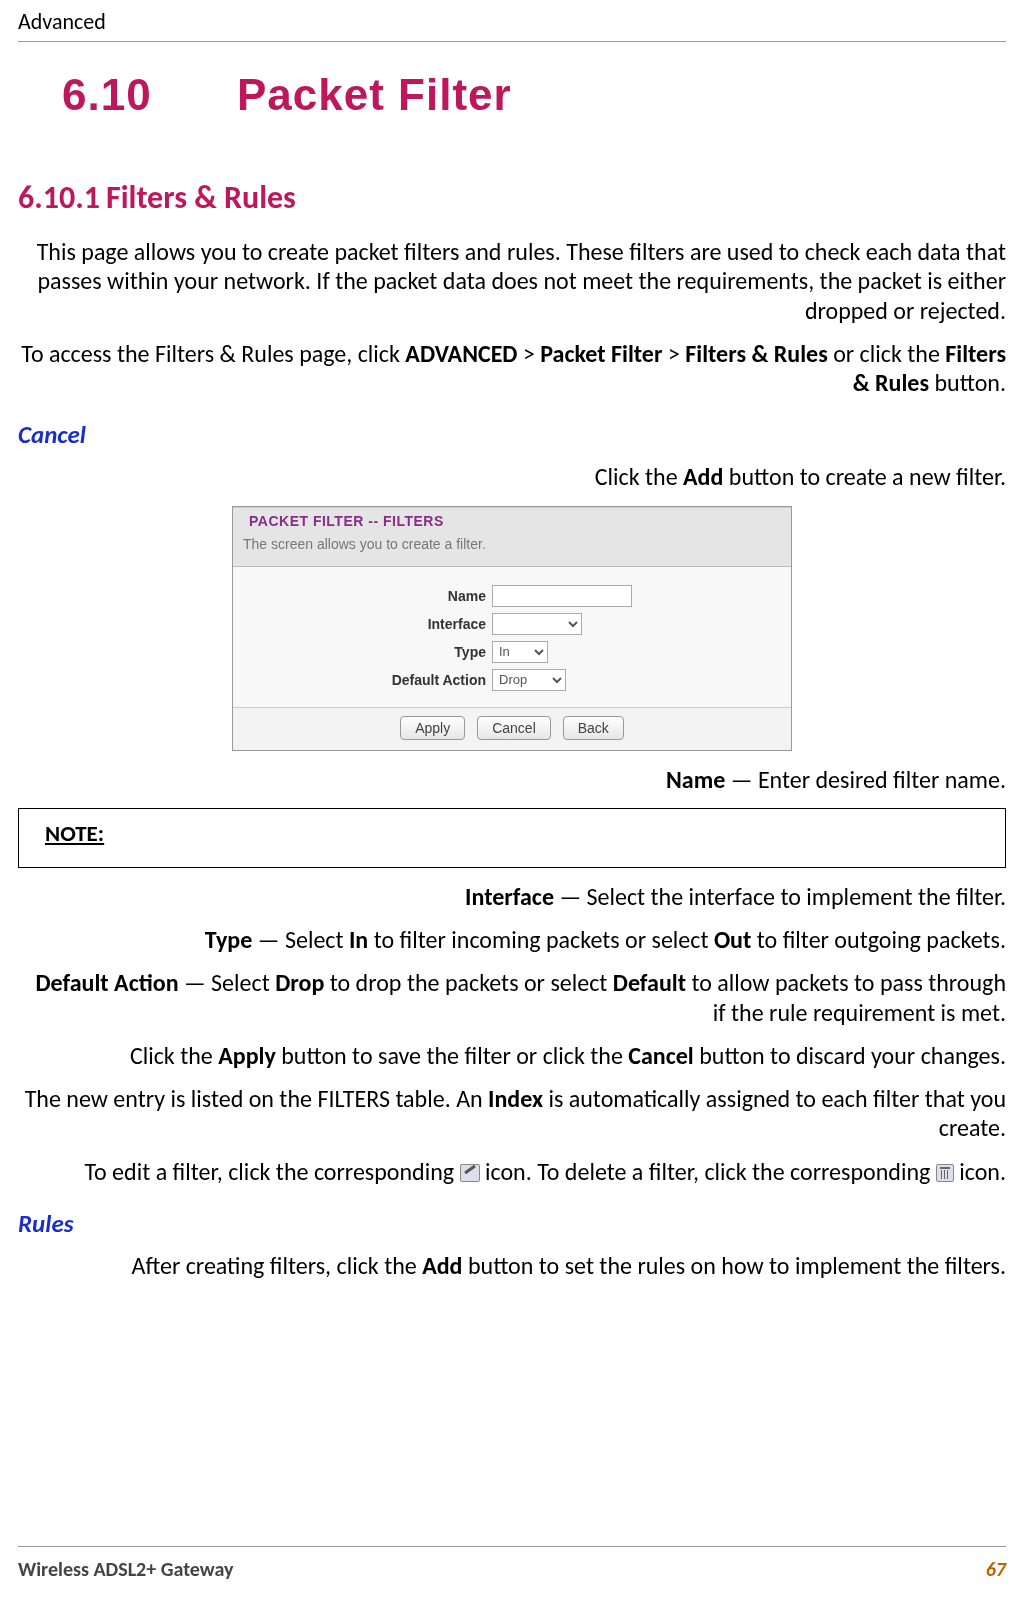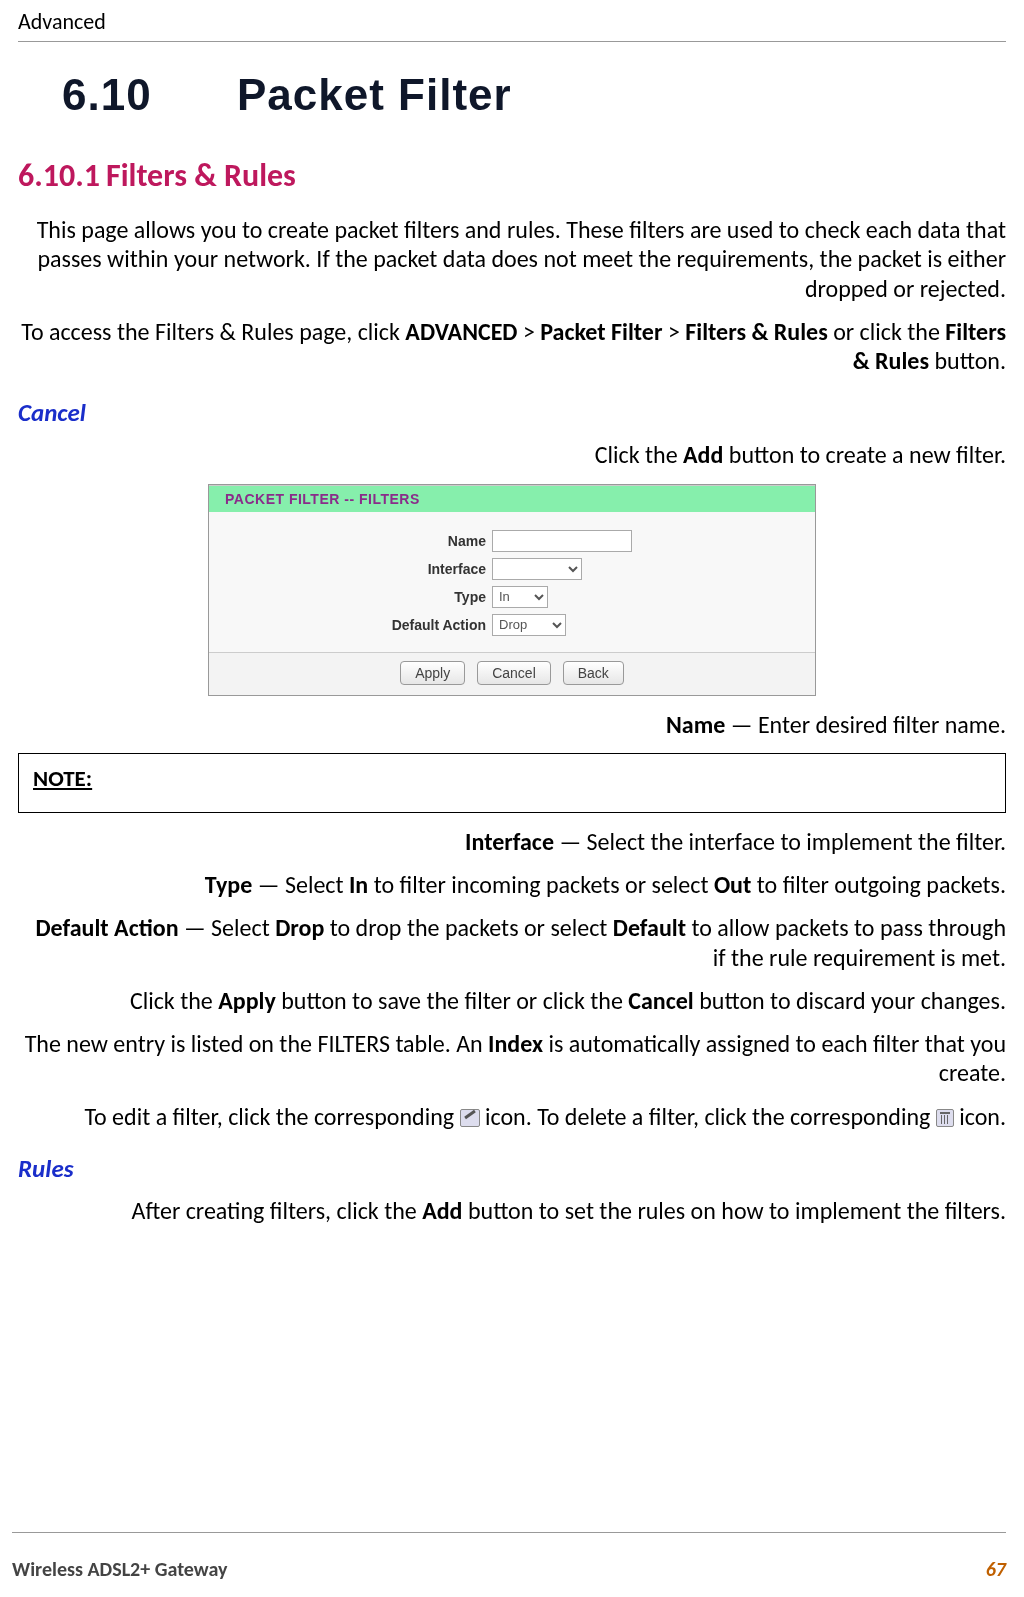--- a/index.html
+++ b/index.html
@@ -19,23 +19,23 @@
     }
     .header-text {
       font-size: 22px;
       font-weight: 500;
       color: #000;
     }
     .section-title {
       font-family: Verdana, "Arial Black", sans-serif;
       font-size: 44px;
       font-weight: 900;
-      color: #0f172a;
+      color: #be185d;
       margin-left: 44px;
-      margin-bottom: 36px;
+      margin-bottom: 58px;
       letter-spacing: 1px;
       font-stretch: expanded;
     }
     .section-title .numbox {
       display: inline-block;
       min-width: 175px;
     }
     .subsection-title {
       font-size: 32px;
       font-weight: 600;
@@ -61,23 +61,23 @@
       margin-top: 22px;
       margin-bottom: 12px;
     }
     b, strong { font-weight: 700; }
     .screenshot-wrap {
       display: flex;
       justify-content: center;
       margin: 8px 0 14px;
     }
     .screenshot {
-      width: 608px;
+      width: 560px;
       border: 1px solid #999;
-      background: #86efac;
+      background: #e5e5e5;
       font-family: Tahoma, Arial, sans-serif;
       font-size: 14px;
       color: #444;
     }
     .ss-title {
       padding: 5px 10px 5px 16px;
       font-weight: 700;
       color: #8a2c8a;
       letter-spacing: 0.5px;
       border-top: 1px solid #ccc;
@@ -138,21 +138,21 @@
     .ss-btn {
       border: 1px solid #999;
       border-radius: 4px;
       padding: 3px 14px;
       background: linear-gradient(#fff, #e6e6e6);
       font-size: 14px;
       color: #444;
     }
     .note-box {
       border: 1px solid #000;
-      padding: 10px 14px 14px;
+      padding: 10px 26px 14px;
       margin: 10px 0 14px;
     }
     .note-label {
       font-size: 23px;
       font-weight: 700;
       text-decoration: underline;
       margin-bottom: 6px;
     }
     .note-text {
       font-size: 23px;
@@ -195,24 +195,24 @@
     .icon-trash::after {
       content: "";
       position: absolute;
       left: 4px; top: 5px;
       width: 8px; height: 9px;
       background: repeating-linear-gradient(90deg, #666 0 1px, transparent 1px 3px);
     }
     .footer {
       position: absolute;
       bottom: 16px;
-      left: 12px;
+      left: 18px;
       right: 18px;
       border-top: 1px solid #999;
-      padding-top: 24px;
+      padding-top: 10px;
       display: flex;
       justify-content: space-between;
     }
     .footer-left {
       font-size: 20px;
       font-weight: 600;
       color: #444;
     }
     .footer-right {
       font-size: 20px;
@@ -244,20 +244,21 @@
 
 <h3 class="italic-heading">Cancel</h3>
 
 <p class="body-text">
   <span>Click the </span><b>Add</b><span> button to create a new filter.</span>
 </p>
 
 <div class="screenshot-wrap">
   <div class="screenshot">
     <div class="ss-title">PACKET FILTER  --  FILTERS</div>
+    <div class="ss-desc">The screen allows you to create a filter.</div>
     <div class="ss-form">
       <div class="ss-row">
         <span class="ss-label">Name</span>
         <input class="ss-input" value="" style="">
         <span style="width:60px"></span>
       </div>
       <div class="ss-row">
         <span class="ss-label">Interface</span>
         <select class="ss-select"><option></option></select>
         <span style="width:110px"></span>

